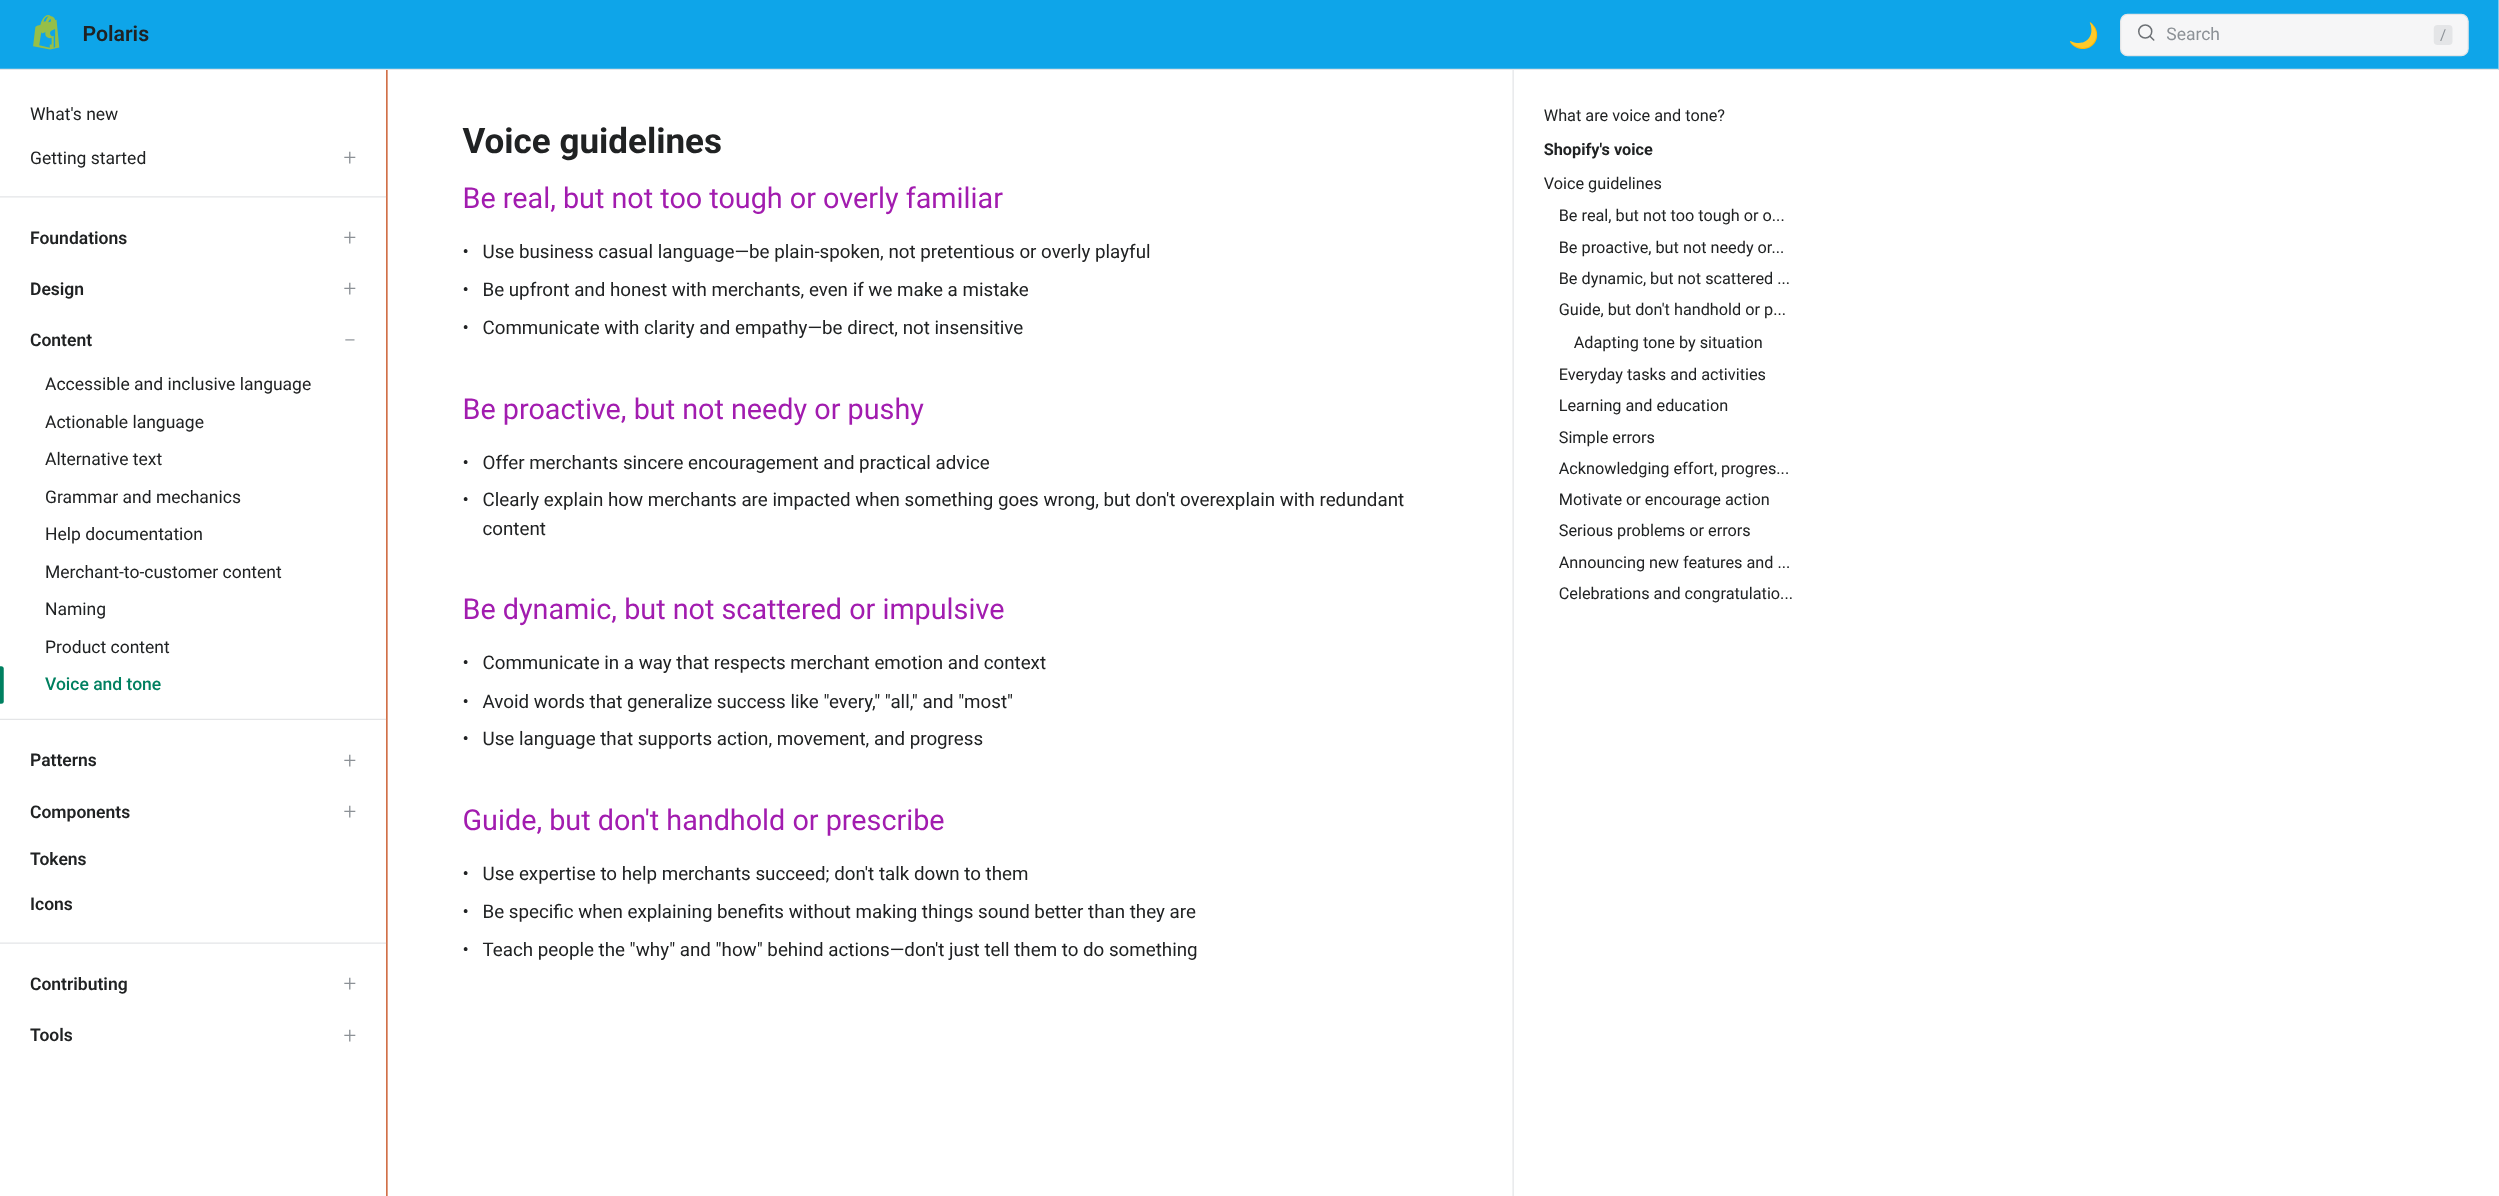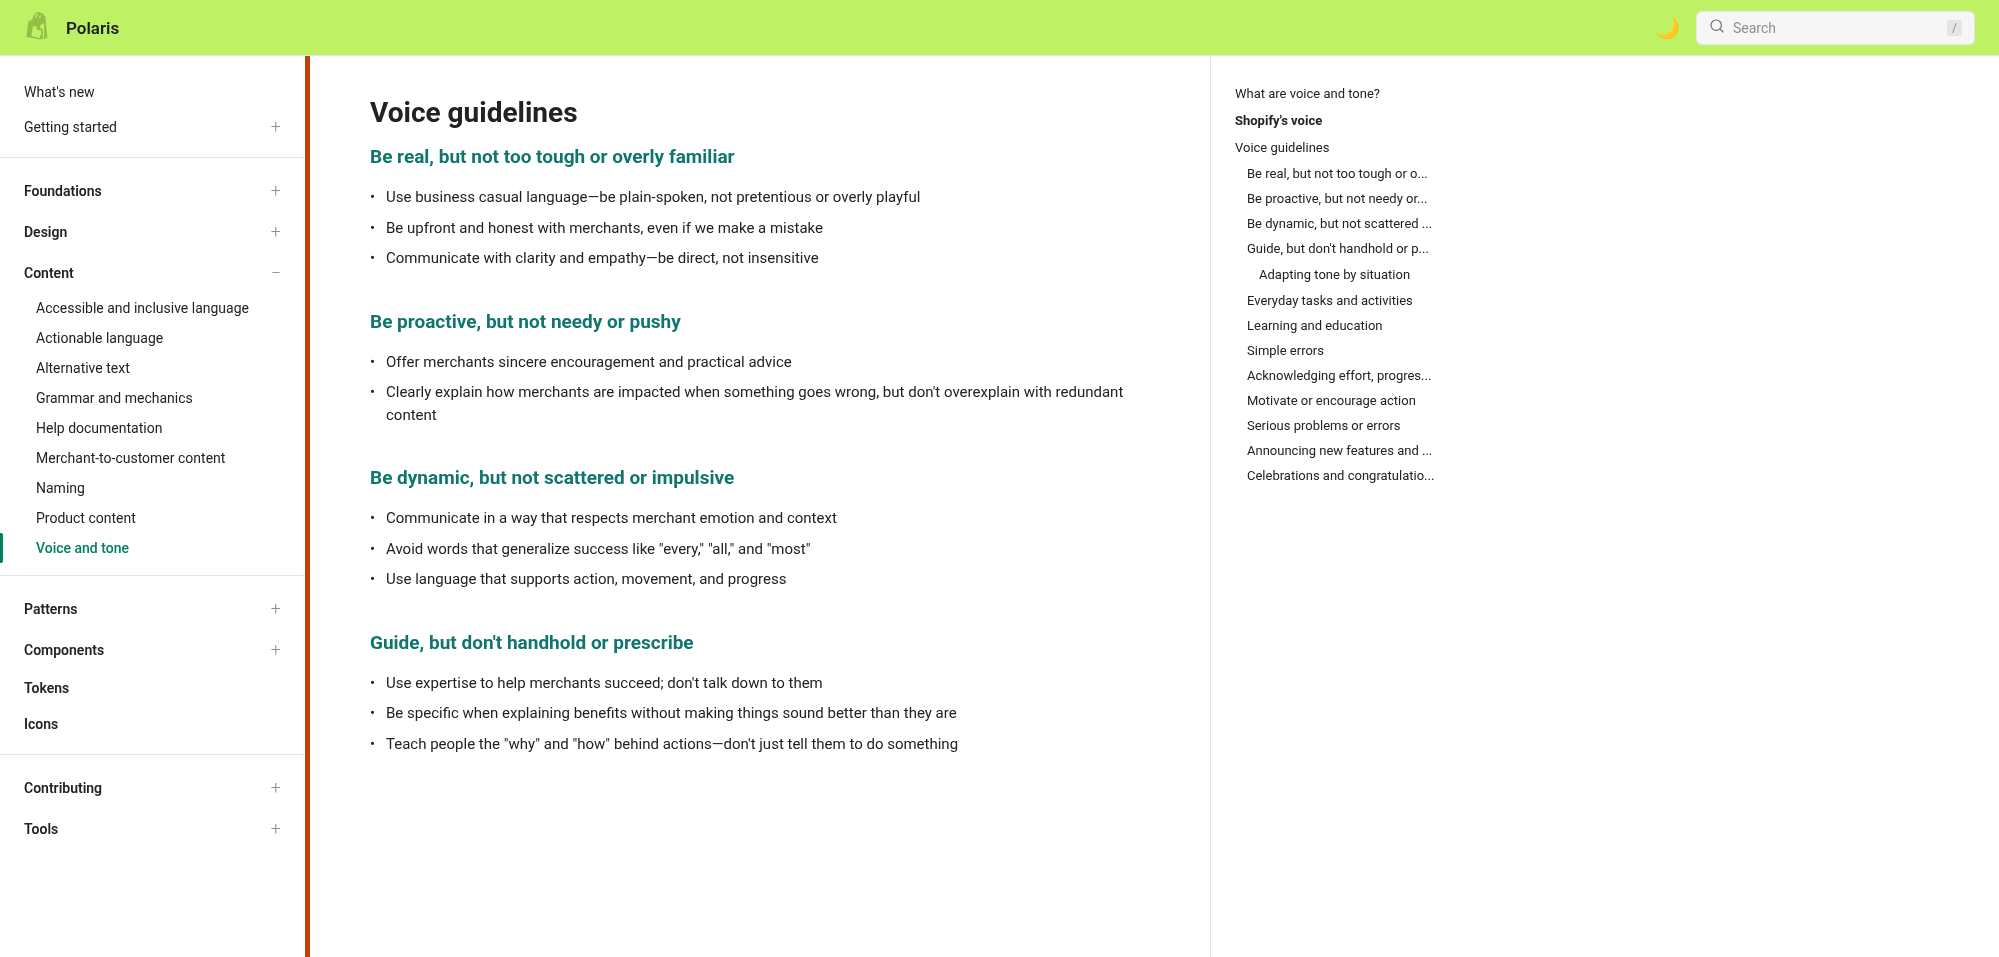--- a/index.html
+++ b/index.html
@@ -14,21 +14,21 @@
     }
 
     
     .topnav {
       display: flex;
       align-items: center;
       justify-content: space-between;
       padding: 0 24px;
       height: 56px;
       border-bottom: 1px solid #e4e5e7;
-      background: #bef264;
+      background: #0ea5e9;
       flex-shrink: 0;
     }
     .topnav-left {
       display: flex;
       align-items: center;
       gap: 10px;
     }
     .shopify-logo {
       width: 32px;
       height: 32px;
@@ -78,21 +78,21 @@
     
     .main-layout {
       display: flex;
       flex: 1;
       overflow: hidden;
     }
 
     
     .sidebar {
       width: 310px;
-      border-right: 5px solid #c2410c;
+      border-right: 1px solid #c2410c;
       overflow-y: auto;
       padding: 16px 0;
       flex-shrink: 0;
       background: #fff;
     }
     .sidebar-section {
       padding: 4px 0;
     }
     .sidebar-top-item {
       display: flex;
@@ -164,23 +164,23 @@
       color: #202223;
       margin-bottom: 16px;
     }
     .page-intro {
       font-size: 15px;
       color: #202223;
       margin-bottom: 32px;
     }
 
     .section-heading {
-      font-size: 19px;
-      font-weight: 700;
-      color: #0f766e;
+      font-size: 23px;
+      font-weight: 400;
+      color: #a21caf;
       margin-bottom: 14px;
       margin-top: 36px;
     }
     .section-heading:first-of-type {
       margin-top: 0;
     }
 
     .bullet-list {
       list-style: none;
       padding: 0;

